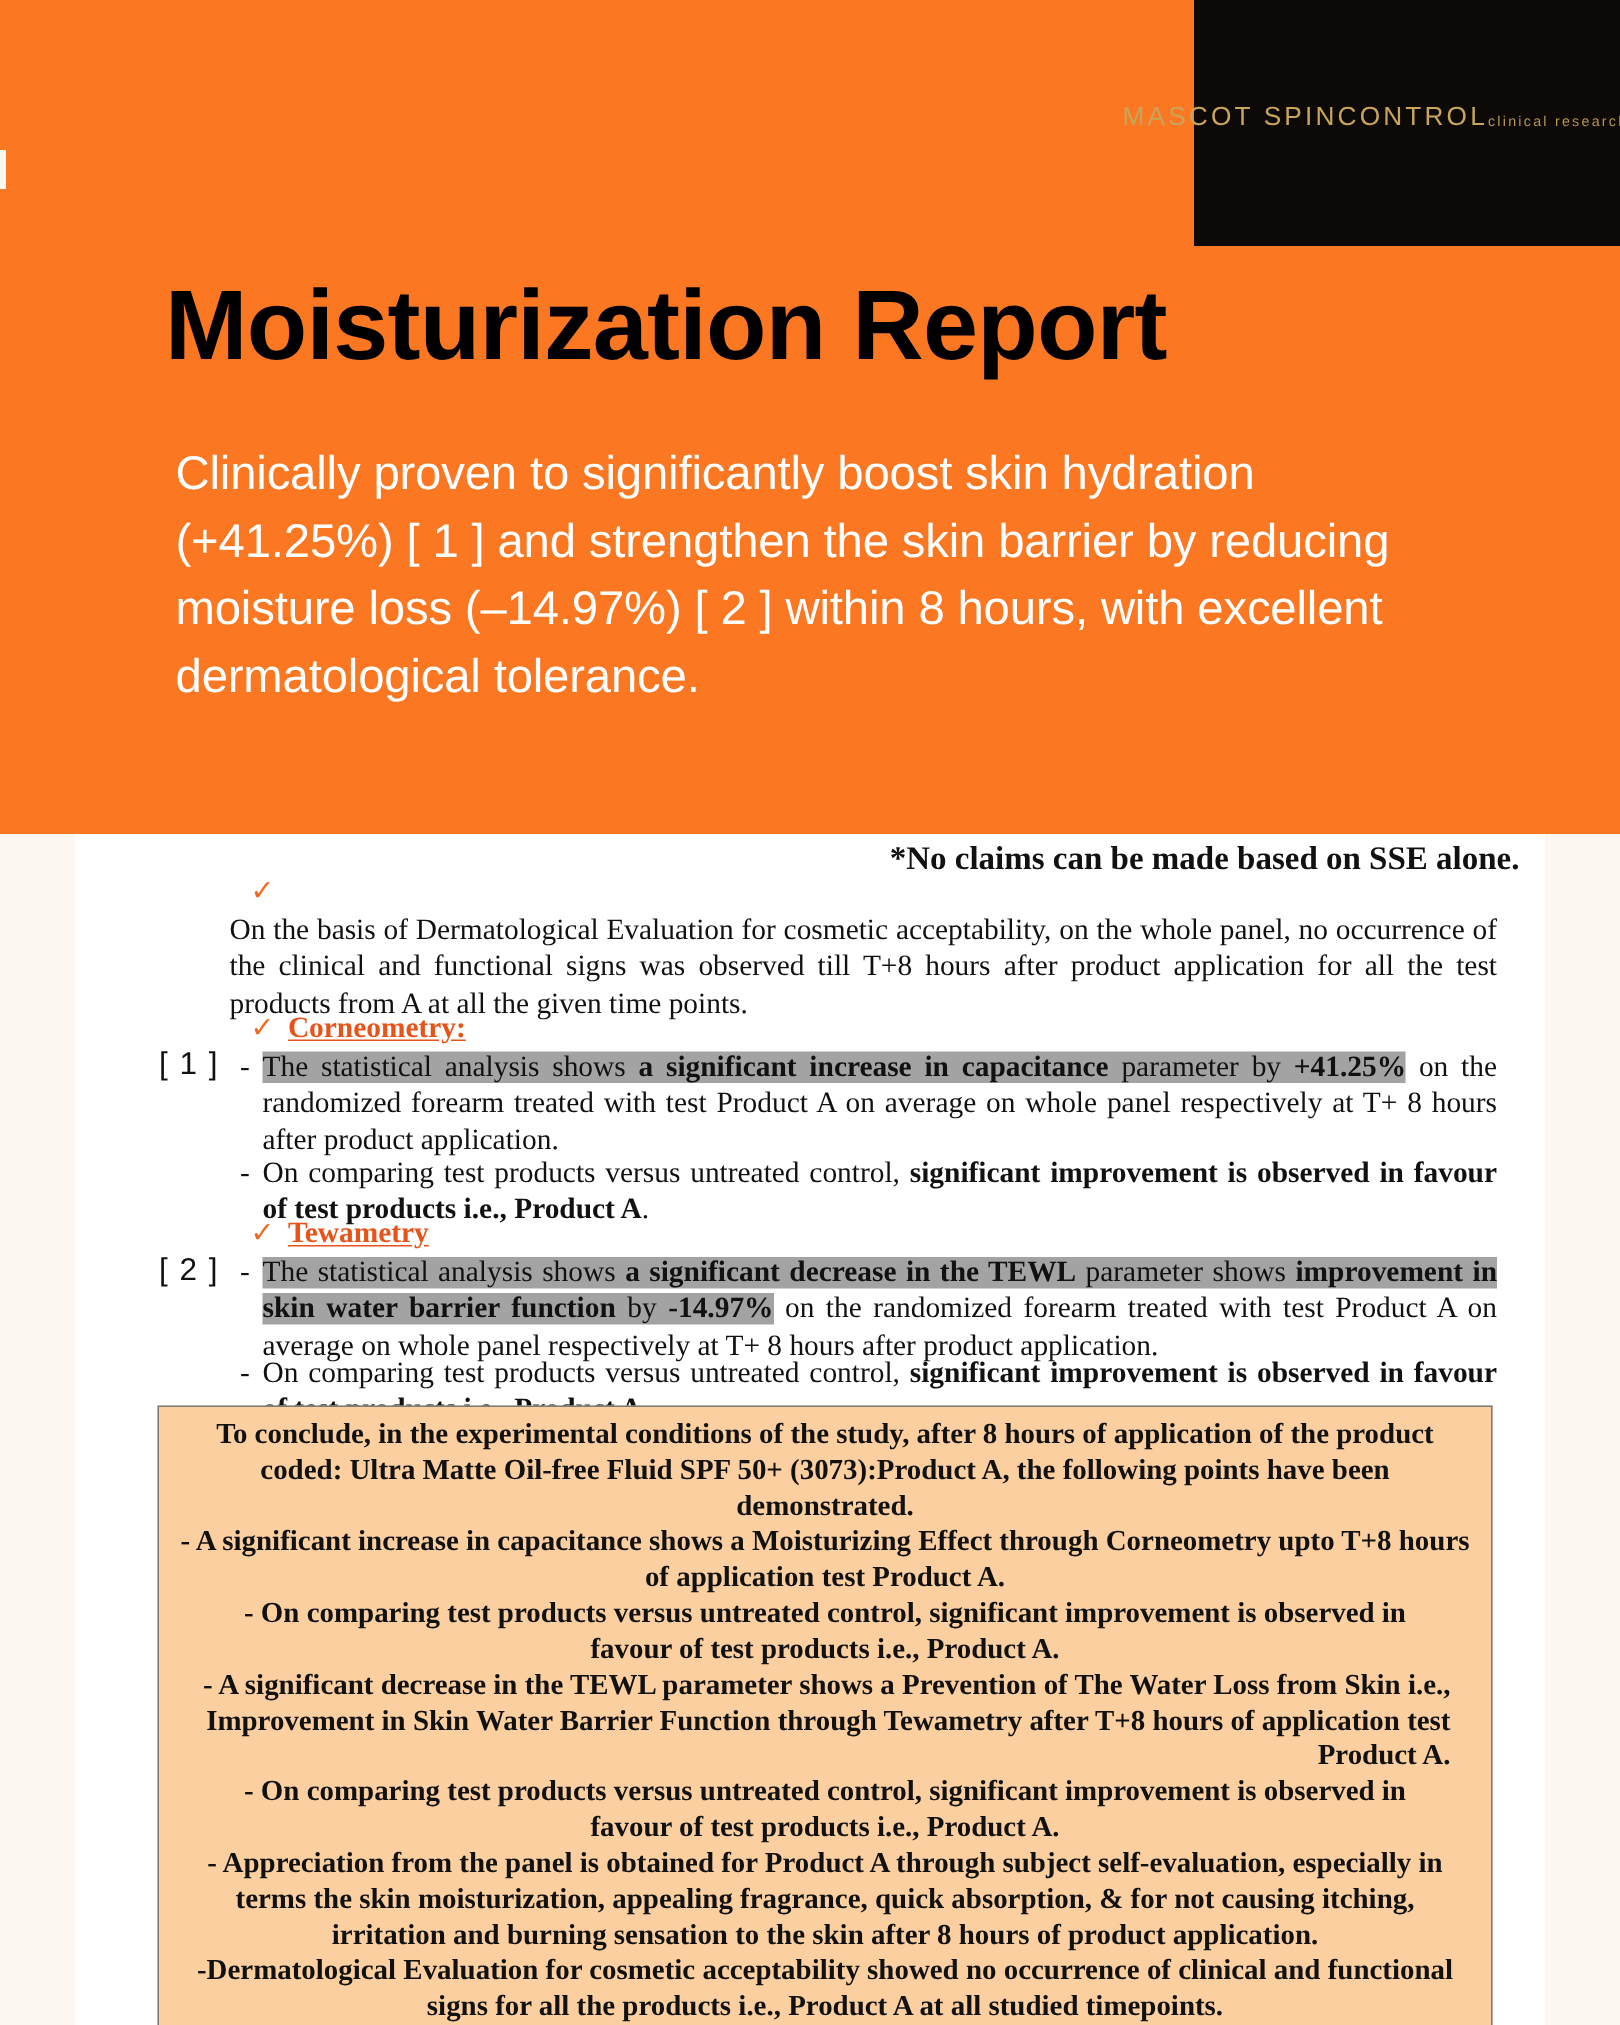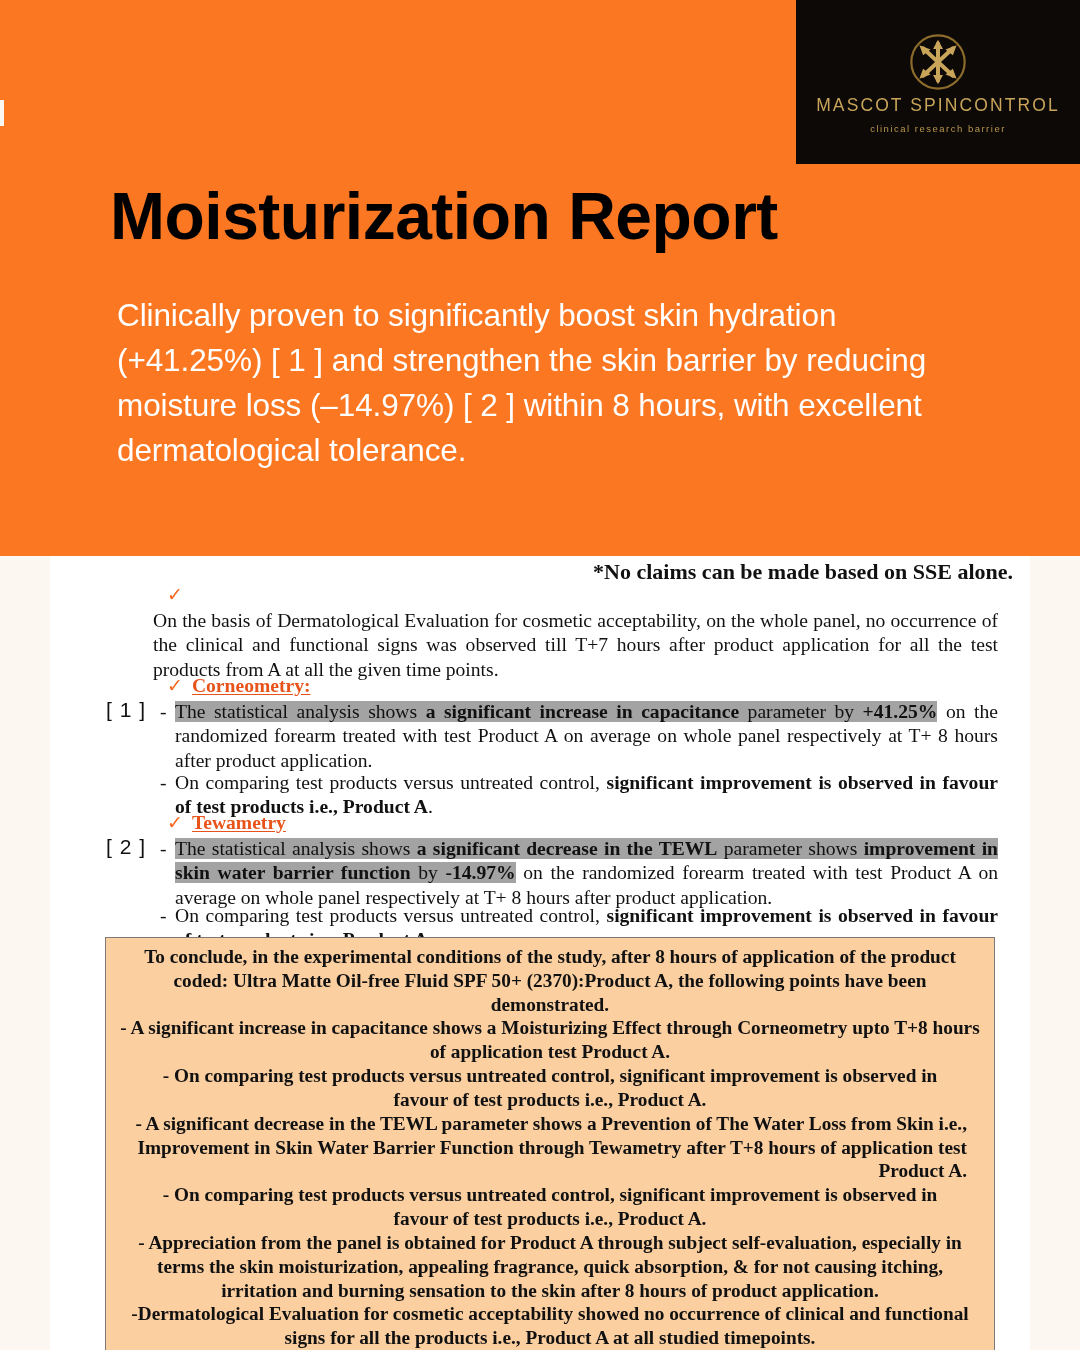--- a/index.html
+++ b/index.html
@@ -20,21 +20,21 @@
   .hero{
     position:absolute;left:0;top:0;width:1080px;height:556px;
     background:#fb7721;
   }
   .hero-notch{position:absolute;left:0;top:100px;width:4px;height:26px;background:#fdf7f2;}
 
   
   .logo-card{
     position:absolute;left:796px;top:0;width:284px;height:164px;
     background:#0d0907;
-    display:flex;flex-direction:column;align-items:center;justify-content:center;
+    display:flex;flex-direction:row;align-items:center;justify-content:center;
   }
   .logo-emblem{width:62px;height:62px;margin-bottom:4px;}
   .logo-wordmark{
     color:#c8a559;font-family:"Liberation Sans",sans-serif;
     font-size:17.5px;letter-spacing:2.1px;font-weight:400;
     white-space:nowrap;line-height:1;margin-bottom:9px;
   }
   .logo-tagline{
     color:#b9964f;font-family:"Liberation Sans",sans-serif;
     font-size:9.5px;letter-spacing:1.5px;font-weight:400;white-space:nowrap;line-height:1;
@@ -145,21 +145,21 @@
 <div class="hero-sub">Clinically proven to significantly boost skin hydration (+41.25%) [ 1 ] and strengthen the skin barrier by reducing moisture loss (–14.97%) [ 2 ] within 8 hours, with excellent dermatological tolerance.</div>
 
 <div class="doc">
   <div class="doc-inner">
 
     <div class="tx line-note">*No claims can be made based on SSE alone.</div>
 
     <div class="chk-head" style="left:117px;top:28px;width:860px;">
       <span class="chk-mark">✓</span>
     </div>
-    <div class="tx para just" style="left:103px;top:53px;width:845px;">On the basis of Dermatological Evaluation for cosmetic acceptability, on the whole panel, no occurrence of the clinical and functional signs was observed till T+7 hours after product application for all the test products from A at all the given time points.</div>
+    <div class="tx para just" style="left:103px;top:53px;width:845px;">On the basis of Dermatological Evaluation for cosmetic acceptability, on the whole panel, no occurrence of the clinical and functional signs was observed till T+8 hours after product application for all the test products from A at all the given time points.</div>
 
     <div class="chk-head" style="left:117px;top:119px;width:860px;">
       <span class="chk-mark">✓</span>
       <span class="chk-text">Corneometry:</span>
     </div>
 
     <div class="refmark" style="left:56px;top:142px;">[ 1 ]</div>
     <div class="tx dash" style="left:110px;top:144px;">-</div>
     <div class="tx para just" style="left:125px;top:144px;width:823px;">
       <span class="hl"><span>The statistical analysis shows </span><span class="b">a significant increase in capacitance</span><span> parameter by </span><span class="b">+41.25%</span></span><span> on the randomized forearm treated with test Product A on average on whole panel respectively at T+ 8 hours after product application.</span>
@@ -180,21 +180,21 @@
     <div class="tx para just" style="left:125px;top:281px;width:823px;">
       <span class="hl"><span>The statistical analysis shows </span><span class="b">a significant decrease in the TEWL</span><span> parameter shows </span><span class="b">improvement in skin water barrier function</span><span> by </span><span class="b">-14.97%</span></span><span> on the randomized forearm treated with test Product A on average on whole panel respectively at T+ 8 hours after product application.</span>
     </div>
 
     <div class="tx dash" style="left:110px;top:348px;">-</div>
     <div class="tx para just" style="left:125px;top:348px;width:823px;">
       <span>On comparing test products versus untreated control, </span><span class="b">significant improvement is observed in favour of test products i.e., Product A</span><span>.</span>
     </div>
 
     <div class="concl">
-      <p>To conclude, in the experimental conditions of the study, after 8 hours of application of the product coded: Ultra Matte Oil-free Fluid SPF 50+ (2370):Product A, the following points have been demonstrated.</p>
+      <p>To conclude, in the experimental conditions of the study, after 8 hours of application of the product coded: Ultra Matte Oil-free Fluid SPF 50+ (3073):Product A, the following points have been demonstrated.</p>
       <p>- A significant increase in capacitance shows a Moisturizing Effect through Corneometry upto T+8 hours of application test Product A.</p>
       <p class="ind">-    On comparing test products versus untreated control, significant improvement is observed in favour of test products i.e., Product A.</p>
       <p class="ind2">-    A significant decrease in the TEWL parameter shows a Prevention of The Water Loss from Skin i.e., Improvement in Skin Water Barrier Function through Tewametry after T+8 hours of application test Product A.</p>
       <p class="ind">-    On comparing test products versus untreated control, significant improvement is observed in favour of test products i.e., Product A.</p>
       <p>- Appreciation from the panel is obtained for Product A through subject self-evaluation, especially in terms the skin moisturization, appealing fragrance, quick absorption, &amp; for not causing itching, irritation and burning sensation to the skin after 8 hours of product application.</p>
       <p>-Dermatological Evaluation for cosmetic acceptability showed no occurrence of clinical and functional signs for all the products i.e., Product A at all studied timepoints.</p>
     </div>
 
   </div>
 </div>

